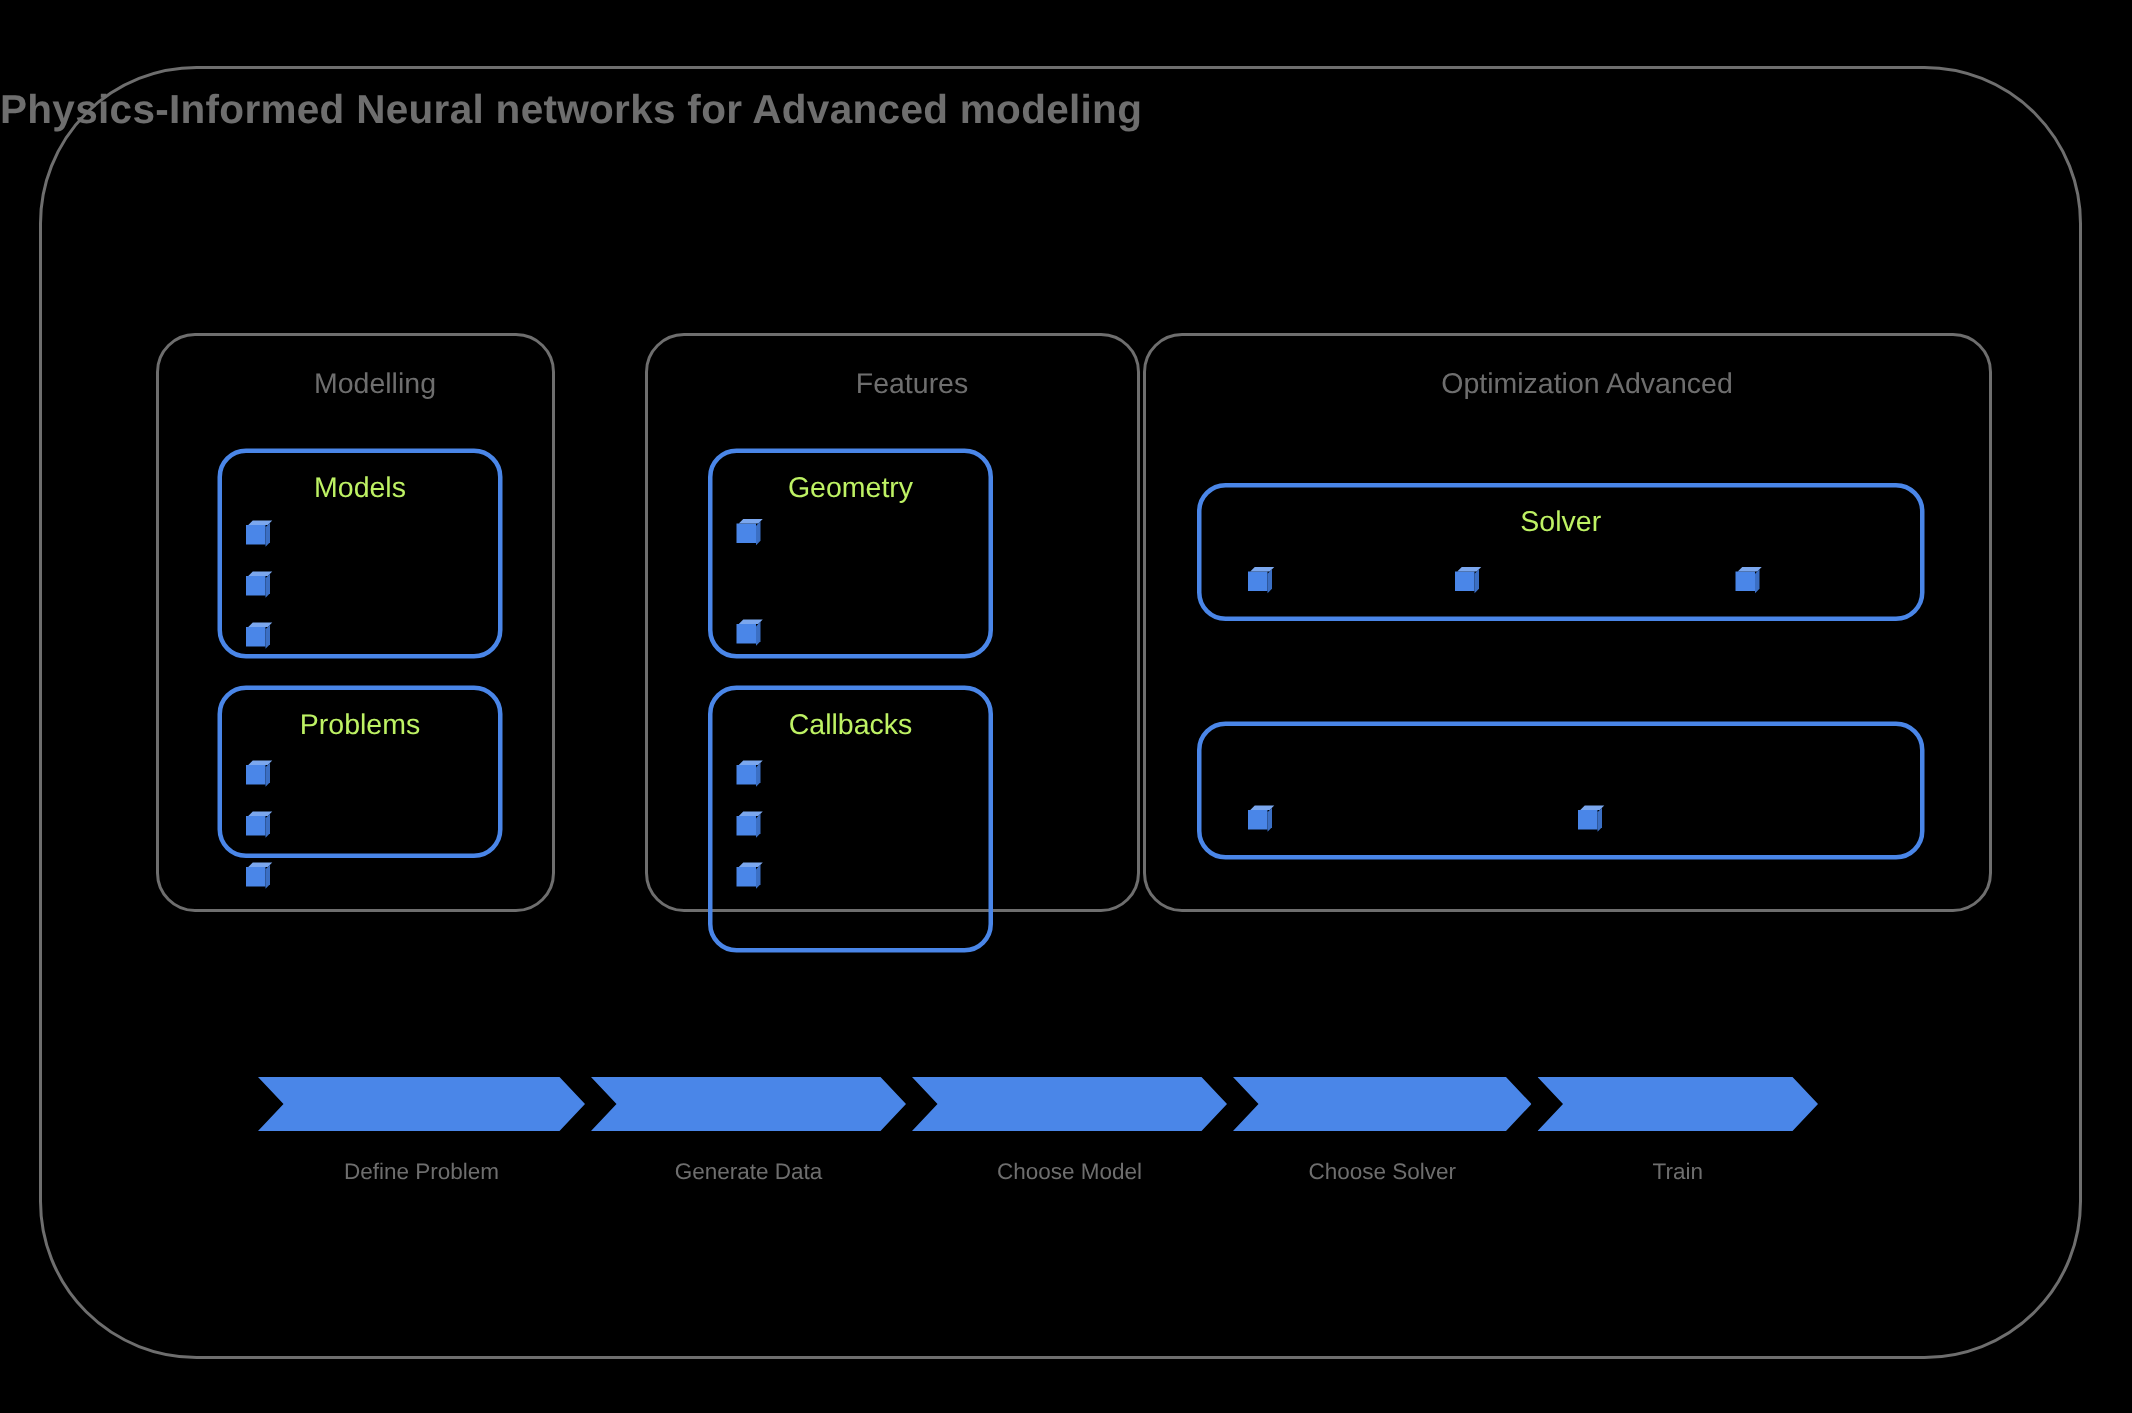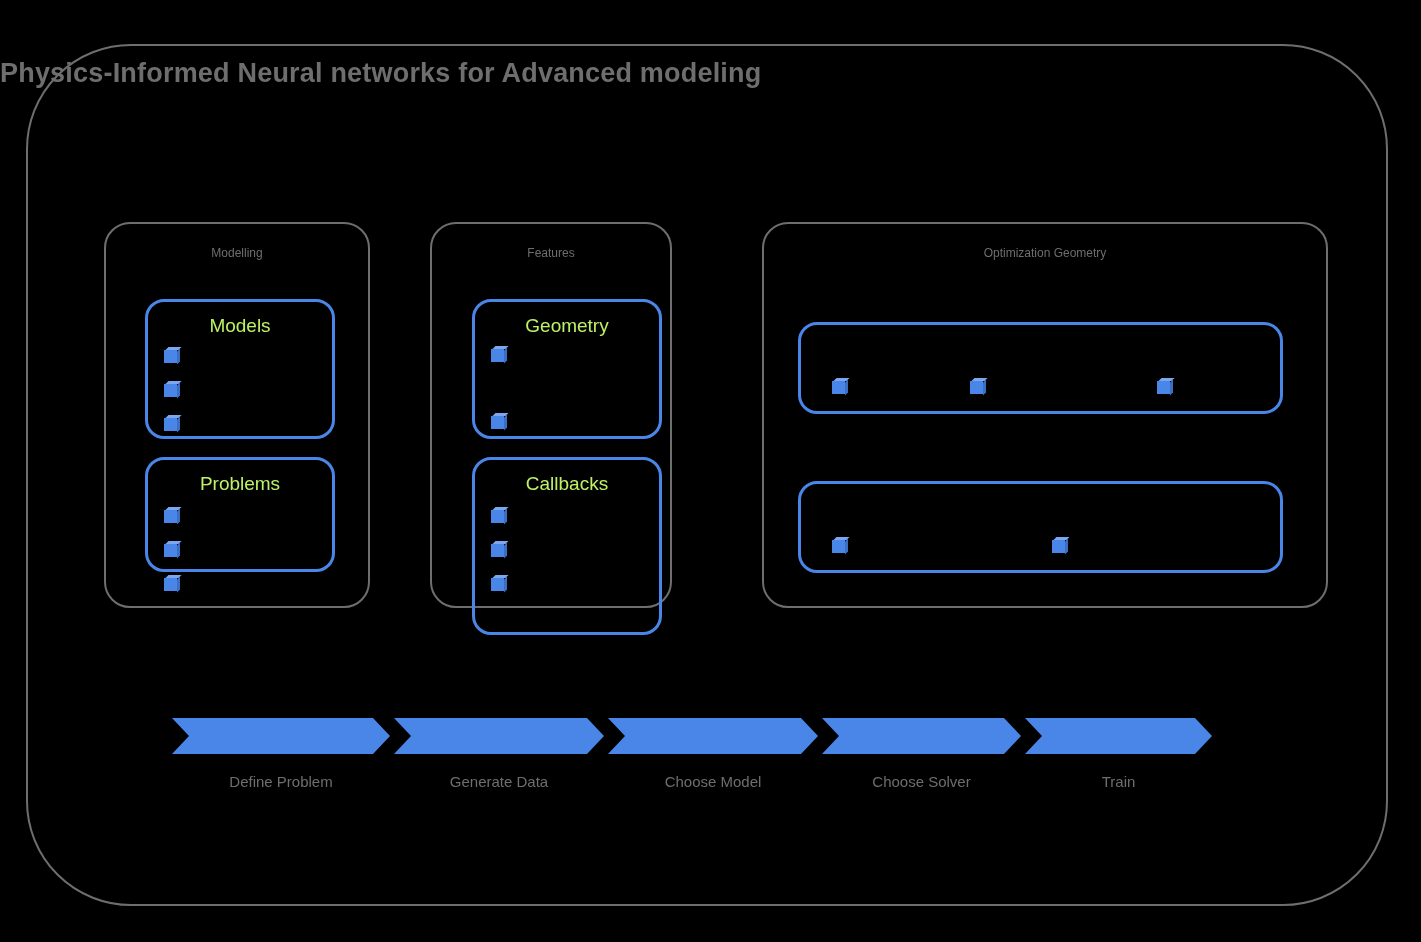--- a/index.html
+++ b/index.html
@@ -48,27 +48,28 @@
     border: 2px solid #6e6e6e;
     border-radius: 26px;
   }
   .group-title {
     position: absolute;
     left: 0;
     top: 22px;
     width: 100%;
     text-align: center;
     color: #6e6e6e;
-    font-size: 12px;
+    font-size: 19px;
     font-weight: normal;
     white-space: nowrap;
+    padding-left: 13px;
   }
 
   #group-modelling  { left: 104px; top: 222px; width: 266px; height: 386px; }
-  #group-features   { left: 430px; top: 222px; width: 242px; height: 386px; }
+  #group-features   { left: 430px; top: 222px; width: 330px; height: 386px; }
   #group-optimization { left: 762px; top: 222px; width: 566px; height: 386px; }
 
   
   .blue-panel {
     position: absolute;
     box-sizing: border-box;
     border: 3px solid #4a86e8;
     border-radius: 19px;
     background: transparent;
   }
@@ -182,24 +183,25 @@
 </div>
 
 <div class="blue-panel" id="panel-callbacks">
   <div class="panel-title">Callbacks</div>
   <span class="cube" style="left:16px; top:50px;"></span>
   <span class="cube" style="left:16px; top:84px;"></span>
   <span class="cube" style="left:16px; top:118px;"></span>
 </div>
 
 <div class="group-box" id="group-optimization">
-  <div class="group-title">Optimization Geometry</div>
+  <div class="group-title">Optimization Advanced</div>
 </div>
 
 <div class="blue-panel" id="panel-solver">
+  <div class="panel-title">Solver</div>
   <span class="cube" style="left:31px; top:56px;"></span>
   <span class="cube" style="left:169px; top:56px;"></span>
   <span class="cube" style="left:356px; top:56px;"></span>
 </div>
 
 <div class="blue-panel" id="panel-trainer">
   <span class="cube" style="left:31px; top:56px;"></span>
   <span class="cube" style="left:251px; top:56px;"></span>
 </div>
 

